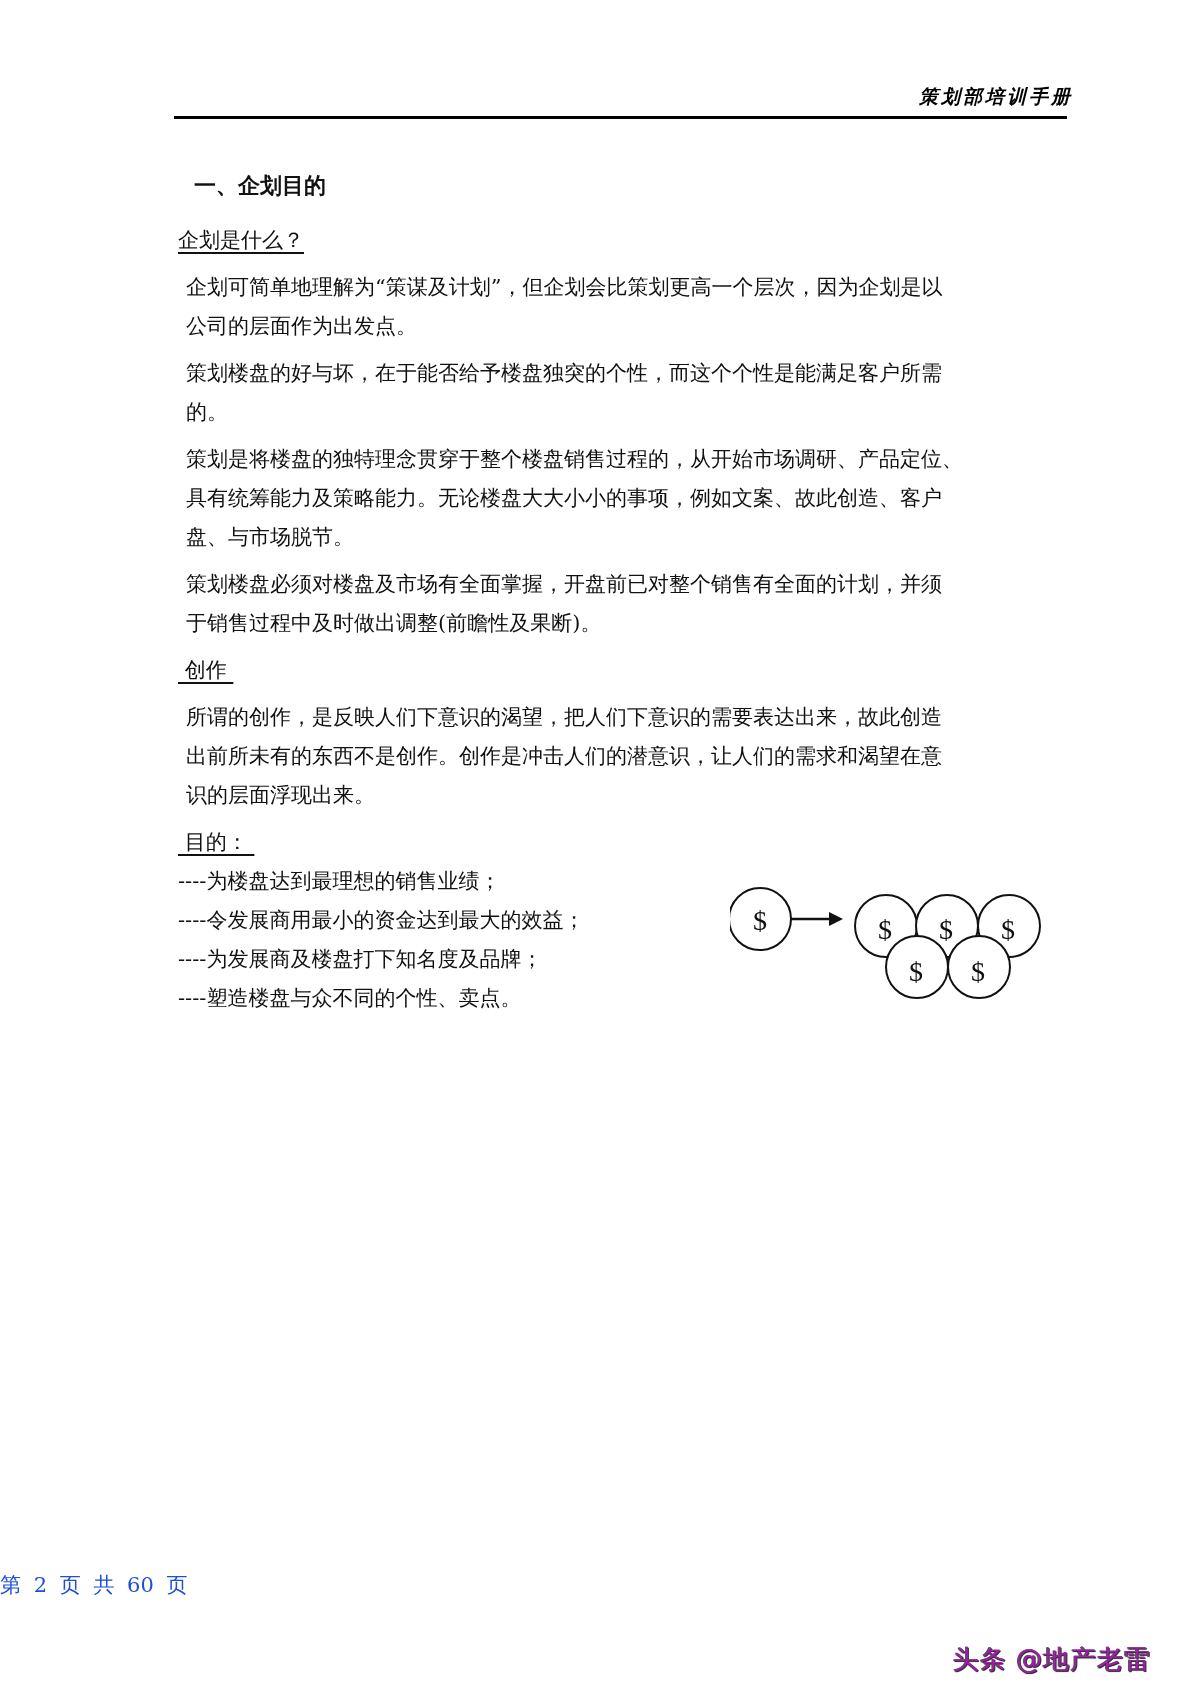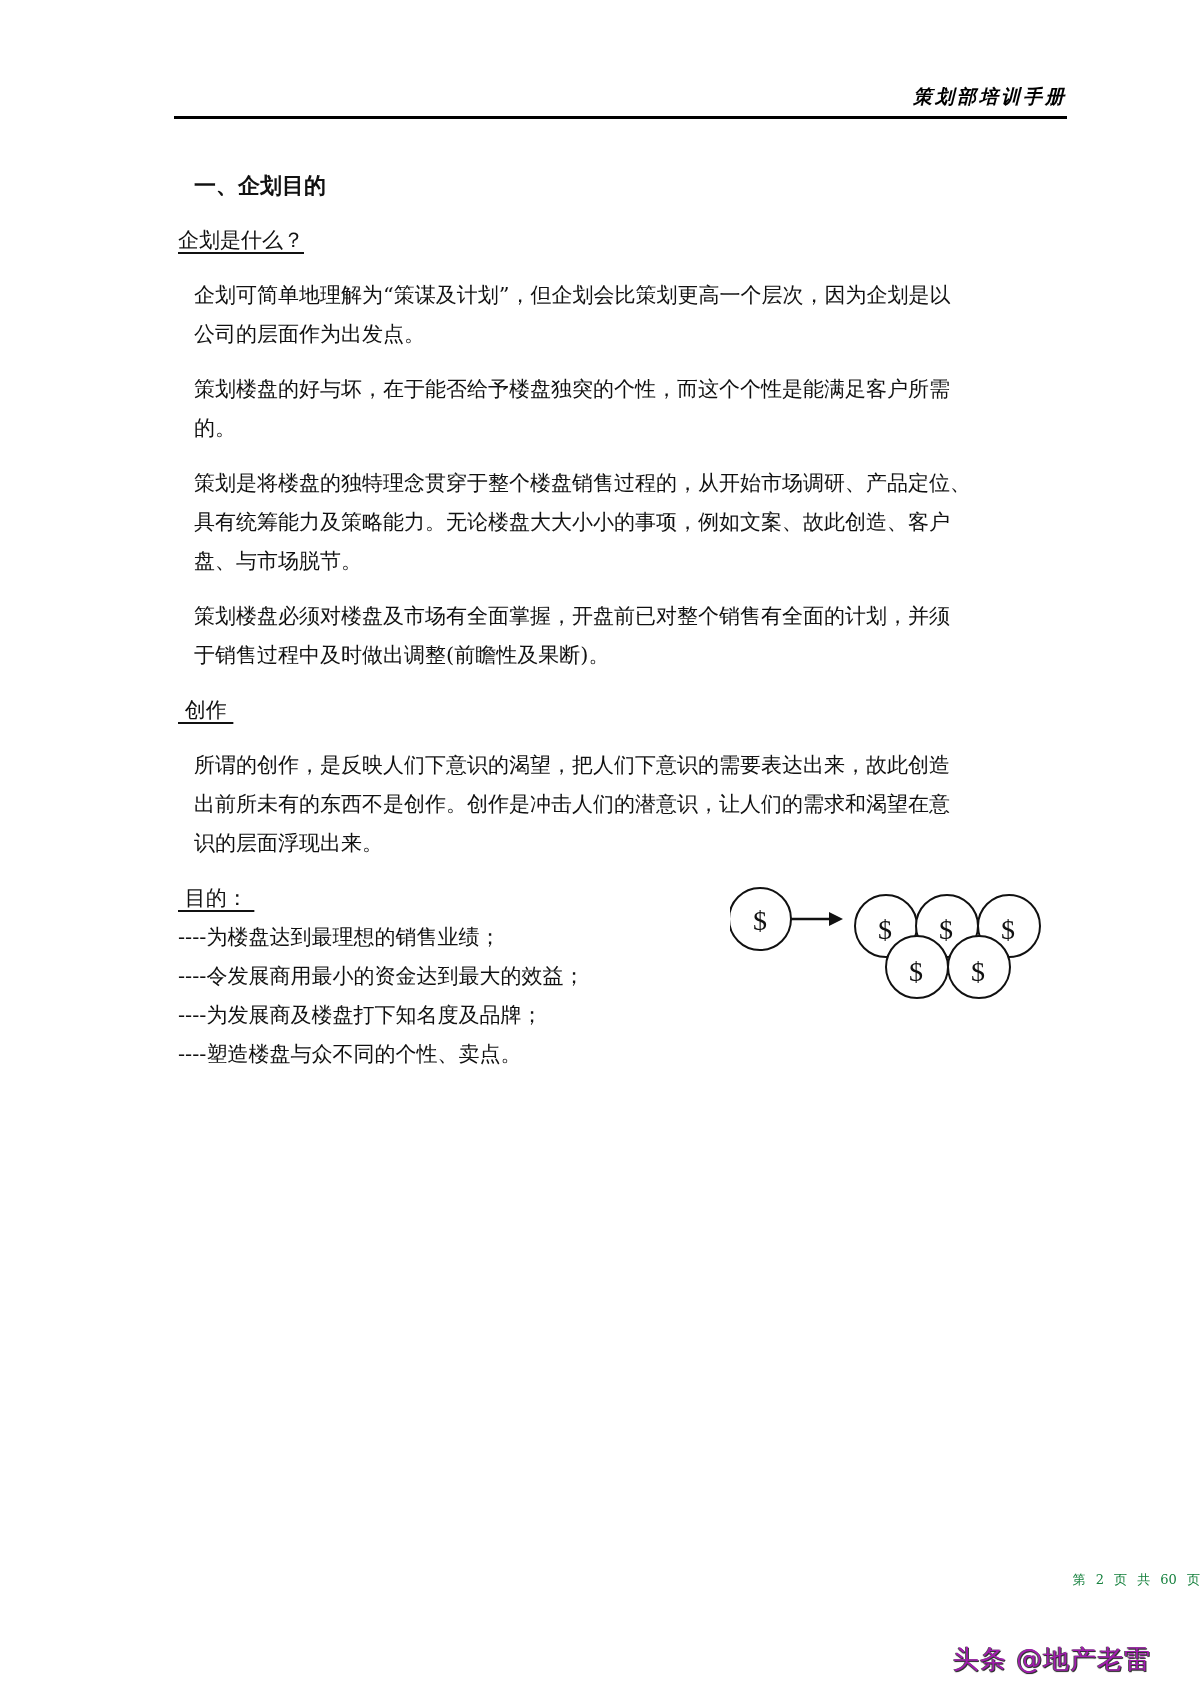--- a/index.html
+++ b/index.html
@@ -17,21 +17,21 @@
     }
     .page {
       position: absolute;
       left: 0; top: 0;
       width: 1200px;
       height: 1697px;
       background: #ffffff;
     }
     .running-header {
       position: absolute;
-      left: 175px;
+      left: 181px;
       top: 84px;
       width: 892px;
       text-align: right;
       font-family: "DejaVu Serif", serif;
       font-weight: bold;
       font-style: italic;
       font-size: 19px;
       letter-spacing: 3px;
       color: #000;
     }
@@ -60,21 +60,21 @@
       line-height: 39px;
     }
     .sub-heading {
       display: inline-block;
       text-decoration: underline;
       text-decoration-thickness: 2px;
       text-underline-offset: 5px;
       white-space: pre;
     }
     .para {
-      margin: 16px;
+      margin: 8px;
       text-align: justify;
     }
     .line {
       display: block;
       white-space: nowrap;
     }
     .goals-wrap {
       position: relative;
     }
     .goal-item {
@@ -86,24 +86,24 @@
       left: 730px;
       top: 885px;
       width: 330px;
       height: 130px;
     }
     .page-number {
       position: absolute;
       left: 0;
       top: 1571px;
       width: 1200px;
-      text-align: right;
-      font-size: 13px;
+      text-align: left;
+      font-size: 21px;
       word-spacing: 6px;
-      color: #15803d;
+      color: #1d4ed8;
     }
     .watermark {
       position: absolute;
       left: 953px;
       top: 1642px;
       font-family: "DejaVu Sans", sans-serif;
       font-size: 26px;
       color: #a21caf;
       text-shadow: 1px 1px 0 #333, -1px 0 0 #555, 0 1px 1px #222;
       letter-spacing: 1px;

